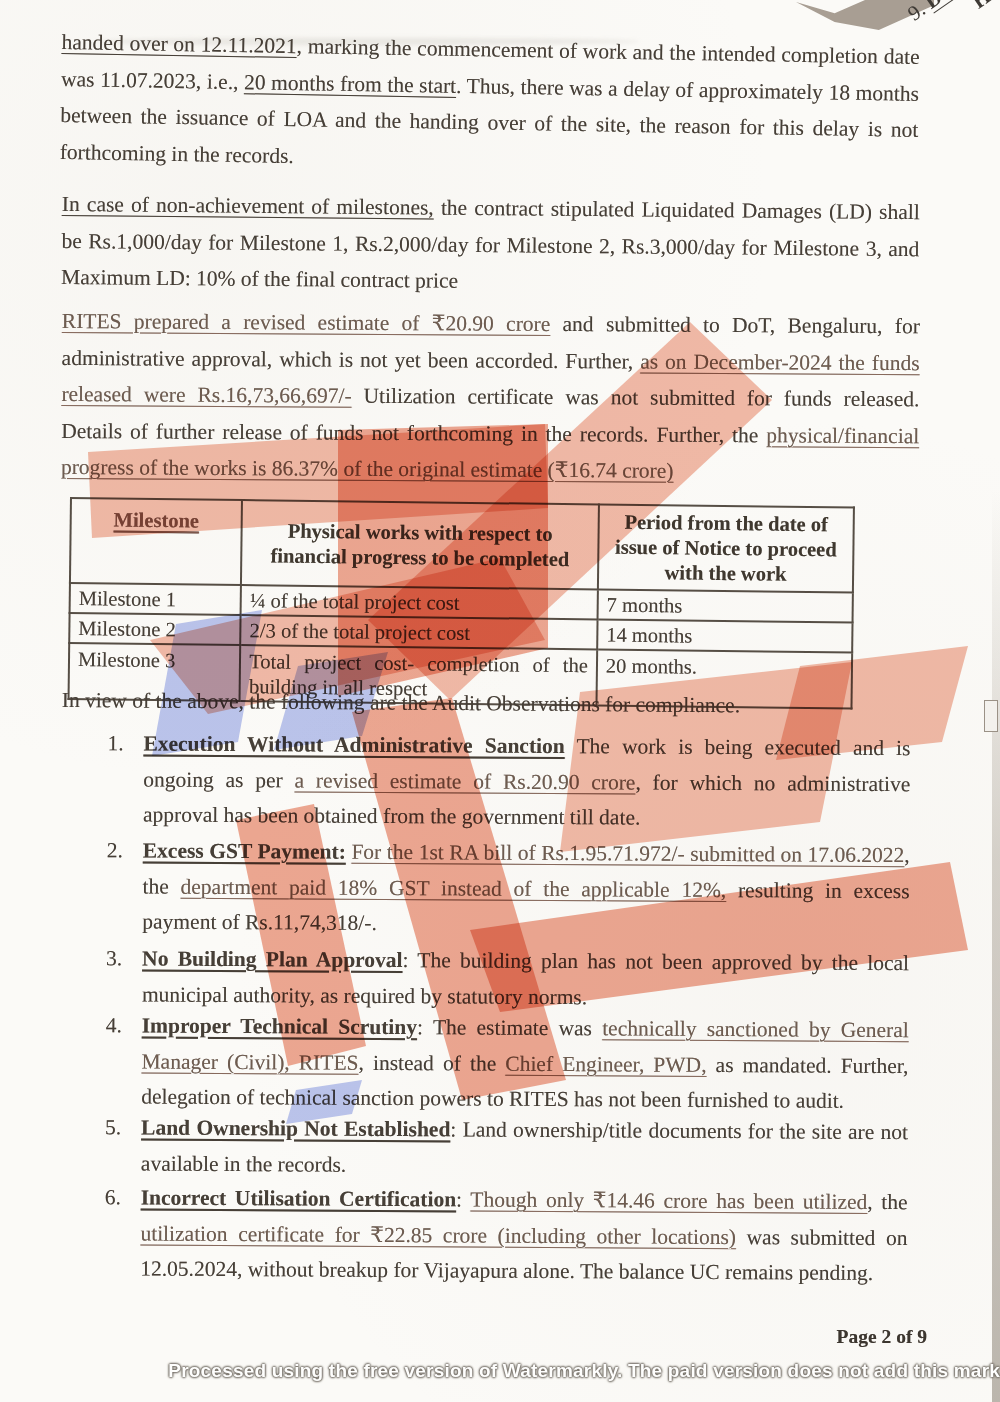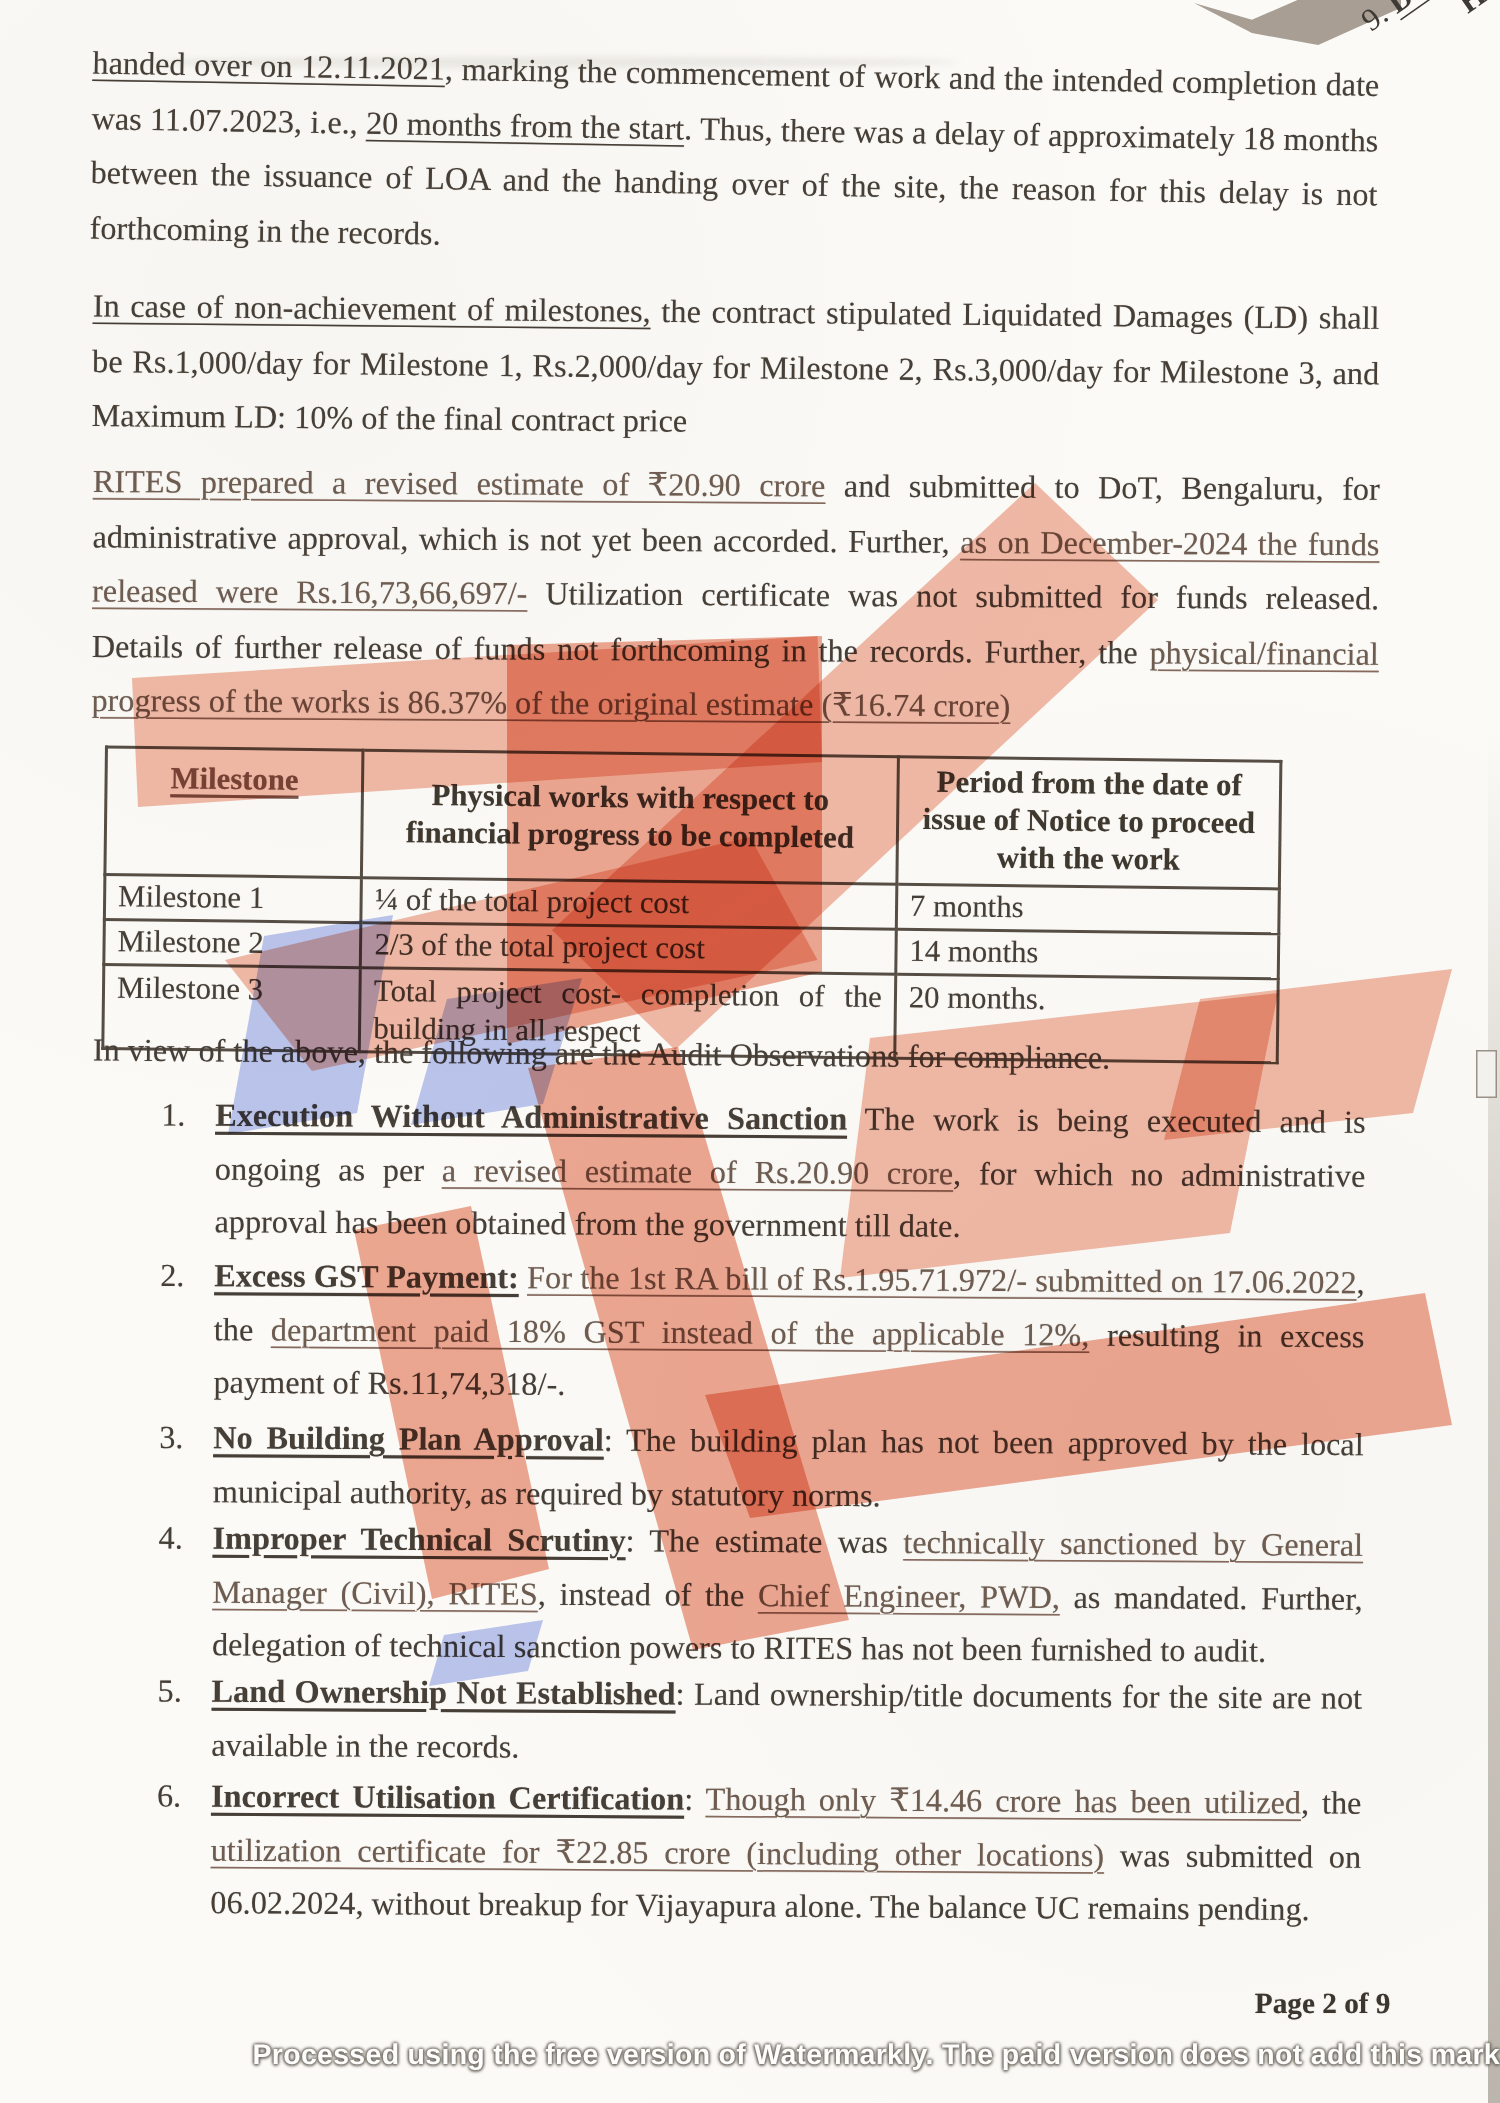--- a/index.html
+++ b/index.html
@@ -136,21 +136,21 @@
     <div class="obs obs4">
       <span class="num">4.</span>
       <span class="body"><span class="u b">Improper Technical Scrutiny</span><span>: The estimate was </span><span class="u f">technically sanctioned by General Manager (Civil), RITES</span><span>, instead of the </span><span class="u f">Chief Engineer, PWD,</span><span> as mandated. Further, delegation of technical sanction powers to RITES has not been furnished to audit.</span></span>
     </div>
     <div class="obs obs5">
       <span class="num">5.</span>
       <span class="body"><span class="u b">Land Ownership Not Established</span><span>: Land ownership/title documents for the site are not available in the records.</span></span>
     </div>
     <div class="obs obs6">
       <span class="num">6.</span>
-      <span class="body"><span class="u b">Incorrect Utilisation Certification</span><span>: </span><span class="u f">Though only ₹14.46 crore has been utilized</span><span>, the </span><span class="u f">utilization certificate for ₹22.85 crore (including other locations)</span><span> was submitted on 06.02.2024, without breakup for Vijayapura alone. The balance UC remains pending.</span></span>
+      <span class="body"><span class="u b">Incorrect Utilisation Certification</span><span>: </span><span class="u f">Though only ₹14.46 crore has been utilized</span><span>, the </span><span class="u f">utilization certificate for ₹22.85 crore (including other locations)</span><span> was submitted on 12.05.2024, without breakup for Vijayapura alone. The balance UC remains pending.</span></span>
     </div>
   </div>
 
   <div class="wm">
     <div class="ws1" style="background: rgb(243, 188, 171);"></div>
     <div class="ws2" style="background: rgb(243, 188, 171);"></div>
     <div class="ws3" style="background: rgb(239, 169, 149);"></div>
     <div class="ws4" style="background: rgb(243, 188, 171);"></div>
     <div class="ws5" style="background: rgb(239, 169, 149);"></div>
     <div class="ws6" style="background: rgb(239, 169, 149);"></div>

